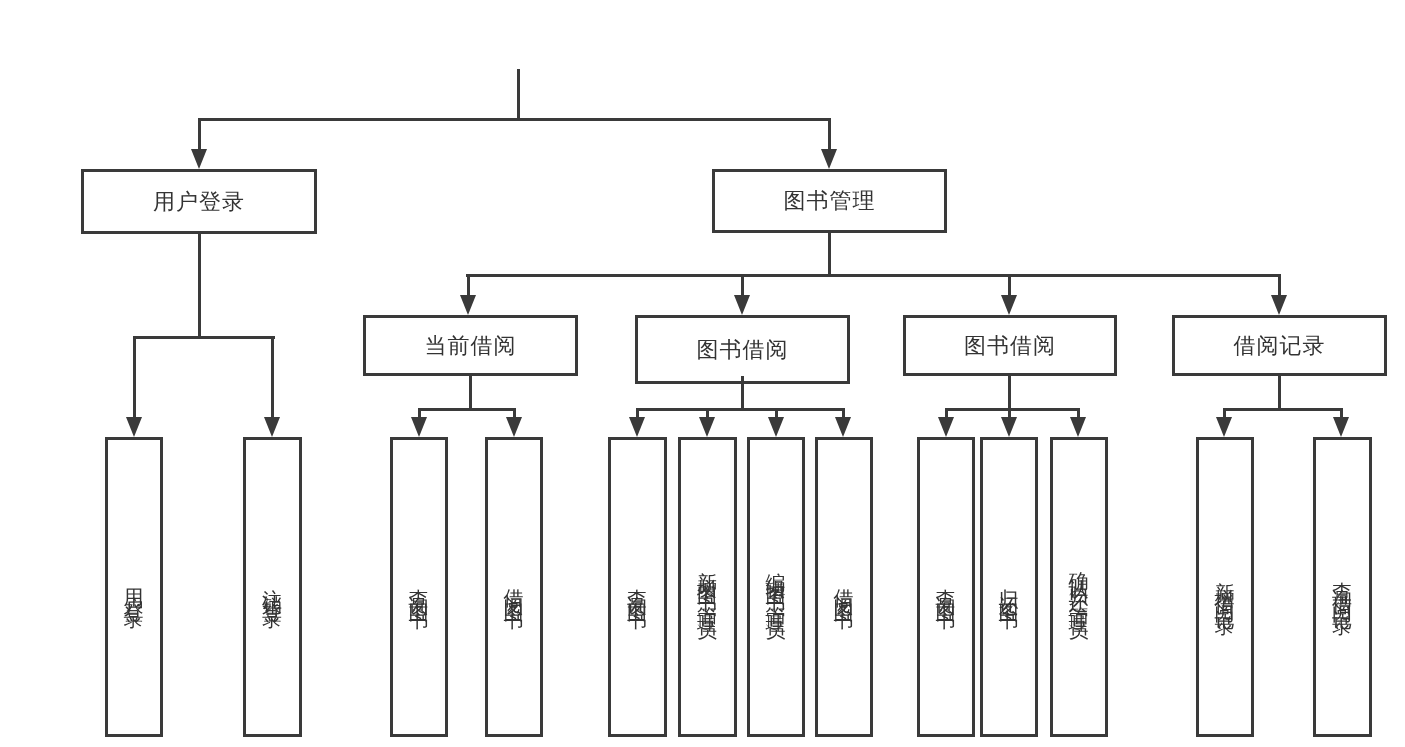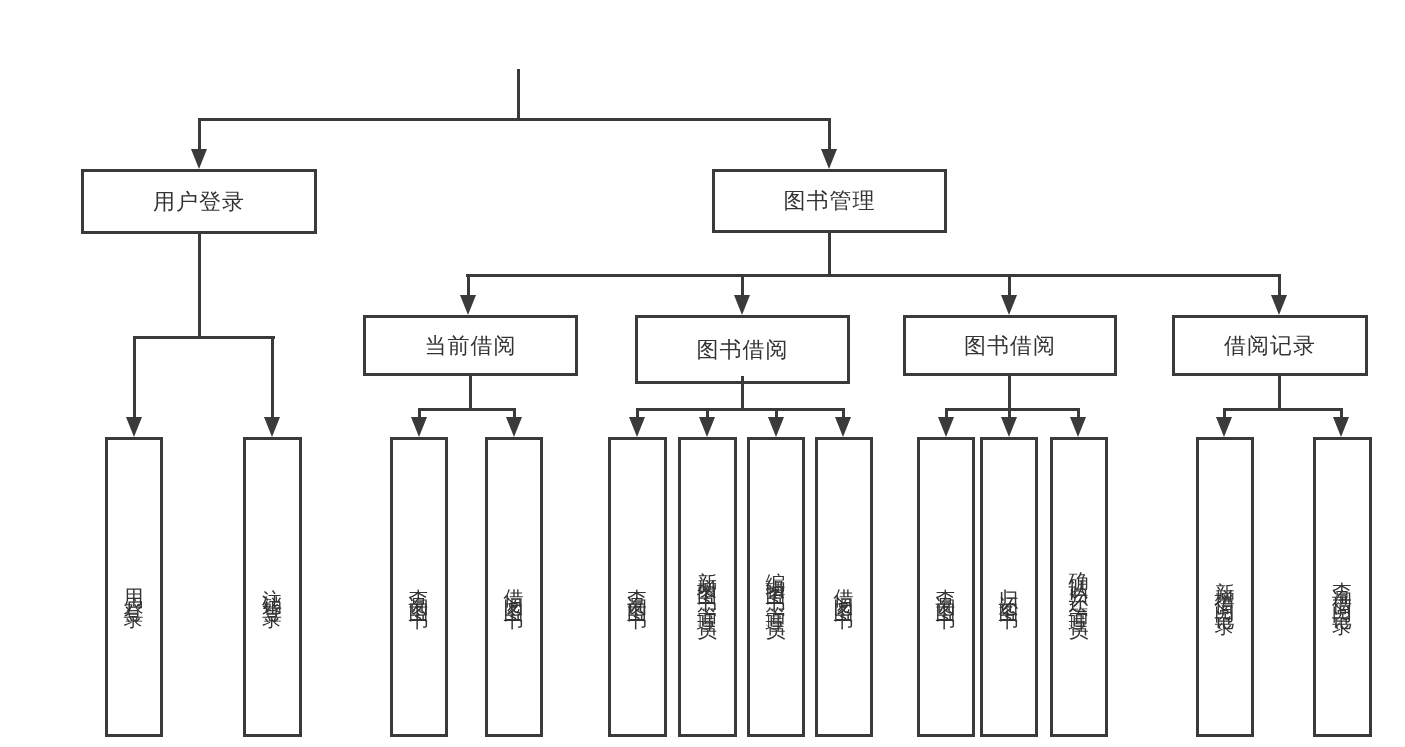--- a/index.html
+++ b/index.html
@@ -81,21 +81,21 @@
 
   <div class="box hbox" style="left:363px;top:315px;width:215px;height:61px;">
     <span>当前借阅</span>
   </div>
   <div class="box hbox" style="left:635px;top:315px;width:215px;height:69px;">
     <span>图书借阅</span>
   </div>
   <div class="box hbox" style="left:903px;top:315px;width:214px;height:61px;">
     <span>图书借阅</span>
   </div>
-  <div class="box hbox" style="left:1172px;top:315px;width:196px;height:61px;">
+  <div class="box hbox" style="left:1172px;top:315px;width:215px;height:61px;">
     <span>借阅记录</span>
   </div>
 
   <div class="vline" style="left:469px;top:376px;height:32px;"></div>
   <div class="hline" style="left:418px;top:408px;width:97px;"></div>
   <div class="vline" style="left:418px;top:408px;height:23px;"></div>
   <div class="arrow" style="left:411px;top:417px;"></div>
   <div class="vline" style="left:513px;top:408px;height:23px;"></div>
   <div class="arrow" style="left:506px;top:417px;"></div>
 

